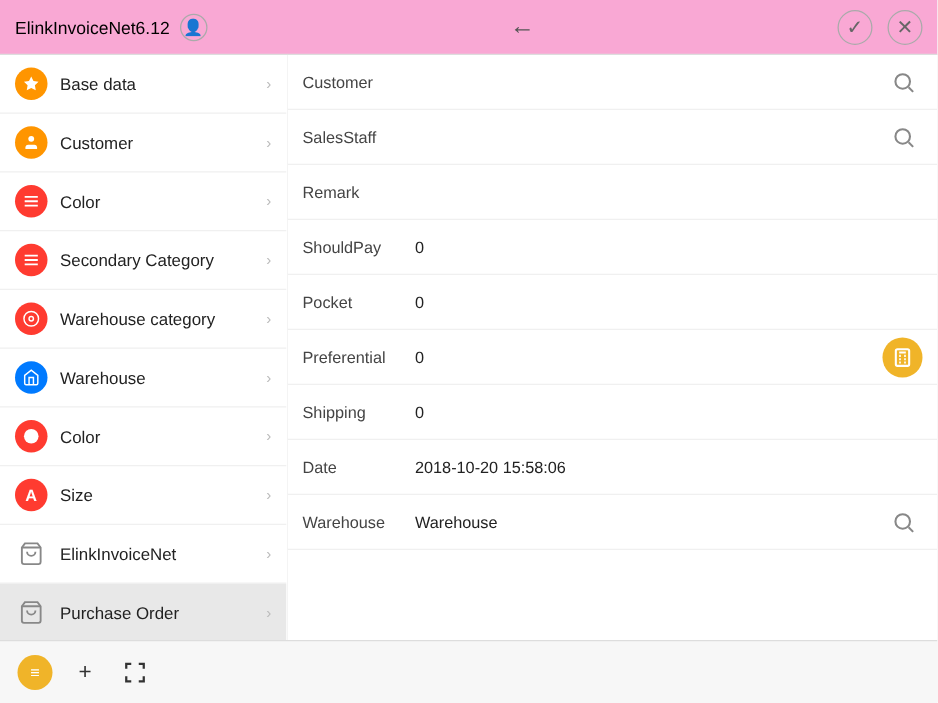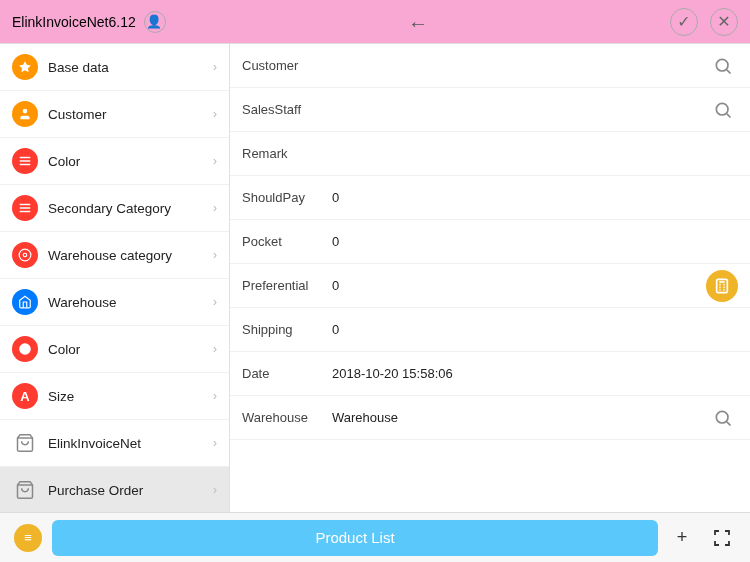--- a/index.html
+++ b/index.html
@@ -240,23 +240,20 @@
           </div>
         </div>
       </div>
 
   </div>
 
   <div class="bottom-bar">
     <div class="bottom-icon-btn">
       <div style="width:28px;height:28px;background:#f0b429;border-radius:50%;display:flex;align-items:center;justify-content:center;color:#fff;font-size:13px;">≡</div>
     </div>
-    <div class="product-list-btn">
-      <span>Product List</span>
-    </div>
     <div class="bottom-right-btns">
       <div class="bottom-action-btn">+</div>
       <div class="bottom-action-btn">
         <svg width="20" height="20" viewBox="0 0 20 20" fill="none" stroke="#333" stroke-width="1.8">
           <polyline points="7,3 3,3 3,7"></polyline>
           <polyline points="13,3 17,3 17,7"></polyline>
           <polyline points="3,13 3,17 7,17"></polyline>
           <polyline points="17,13 17,17 13,17"></polyline>
         </svg>
       </div>

